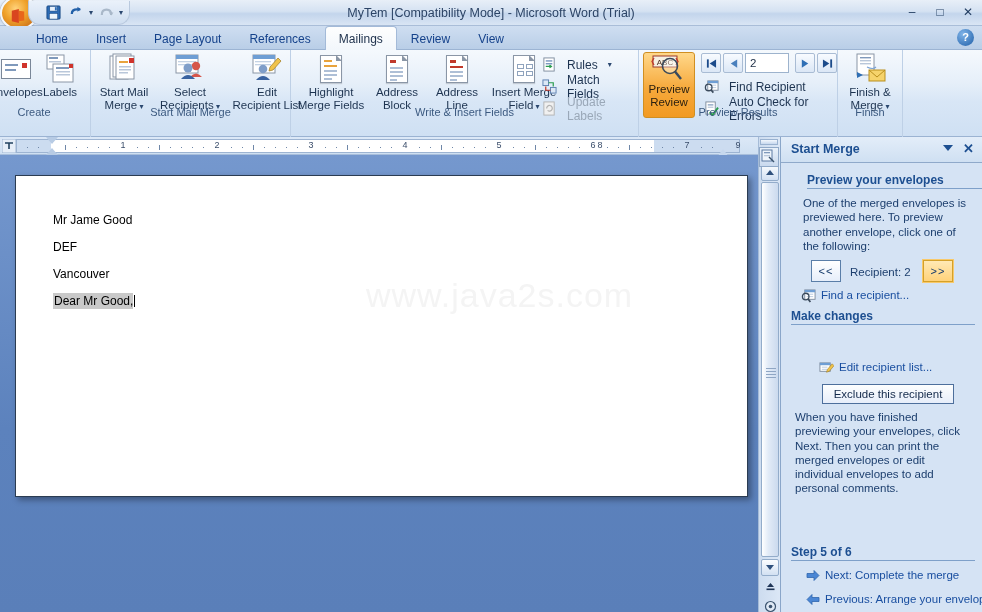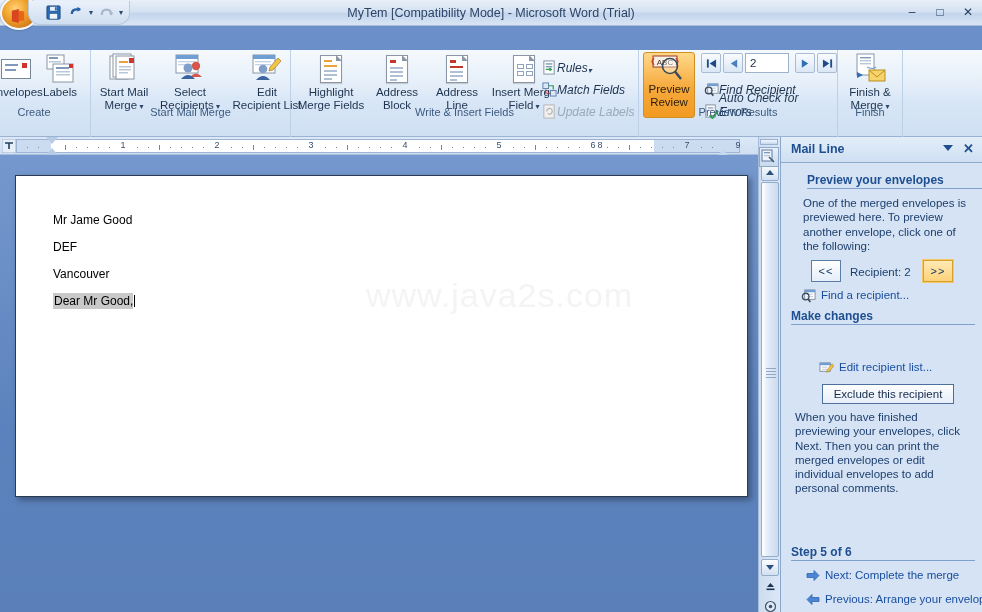--- a/index.html
+++ b/index.html
@@ -103,22 +103,22 @@
     text-align: center; font-size: 11px; color: #4a6severity;
     color: #3c5a80;
   }
   .bigbtn {
     position: absolute; width: 64px; top: 2px;
     text-align: center; cursor: default;
   }
   .bigbtn .ic { height: 34px; display:flex; align-items:center; justify-content:center; }
   .bigbtn .lbl { font-size: 11.5px; color: #1d3350; line-height: 12.5px; }
   .smallbtn {
-    position: absolute; height: 21px; display: flex; align-items: flex-end;
-    gap: 0; font-size: 12px; color: #1d3350; cursor: default; padding: 0 3px; font-style: italic;
+    position: absolute; height: 21px; display: flex; align-items: center;
+    gap: 10px; font-size: 12px; color: #1d3350; cursor: default; padding: 0 3px;
   }
   .smallbtn.disabled { color: #9aa8b8; }
   .caret { font-size: 8px; color: #2b4870; }
 
   
   .docsheet {
     width: 22px; height: 28px; background: #fff;
     border: 1px solid #8a96a6; position: relative;
     box-shadow: 0 1px 1px rgba(0,0,0,.15);
   }
@@ -349,20 +349,32 @@
       <div class="caret">▾</div>
     </div>
 
     <div class="wincontrols">
       <div>–</div>
       <div>□</div>
       <div>✕</div>
     </div>
   </div>
 
+  <div class="tabstrip">
+    <div class="tabs">
+      <div class="tab">Home</div>
+      <div class="tab">Insert</div>
+      <div class="tab">Page Layout</div>
+      <div class="tab">References</div>
+      <div class="tab active">Mailings</div>
+      <div class="tab">Review</div>
+      <div class="tab">View</div>
+    </div>
+    <div class="help-btn">?</div>
+  </div>
 
   <div class="ribbon">
 
     <div class="group" style="left:-22px; width:113px;">
       <div class="group-inner">
         <div class="bigbtn" style="left:6px;">
           <div class="ic">
             <div class="envelope">
               <div class="line" style="top:4px;right:12px;"></div>
               <div class="line" style="top:9px;right:14px;"></div>
@@ -788,21 +800,21 @@
     <svg width="16" height="16" viewBox="0 0 16 16">
       <rect x="2" y="2" width="10" height="11" fill="#eef4fb" stroke="#5d7ba3"></rect>
       <rect x="4" y="4" width="6" height="1.3" fill="#7f99bb"></rect>
       <rect x="4" y="7" width="6" height="1.3" fill="#b9c7da"></rect>
       <path d="M9 9 L14 14" stroke="#3a536f" stroke-width="1.4"></path>
     </svg>
   </div>
 
   <div class="taskpane">
     <div class="tp-header">
-      <div class="tp-title">Mail Line</div>
+      <div class="tp-title">Start Merge</div>
       <div class="tp-dd"></div>
       <div class="tp-close">✕</div>
     </div>
 
     <div class="tp-body">
 
       <div class="tp-sechead" style="top:10px;margin-left:16px;">Preview your envelopes</div>
 
       <div class="tp-text" style="left:22px; top:33px; width:168px;">One of the merged envelopes is previewed here. To preview another envelope, click one of the following:</div>
 

